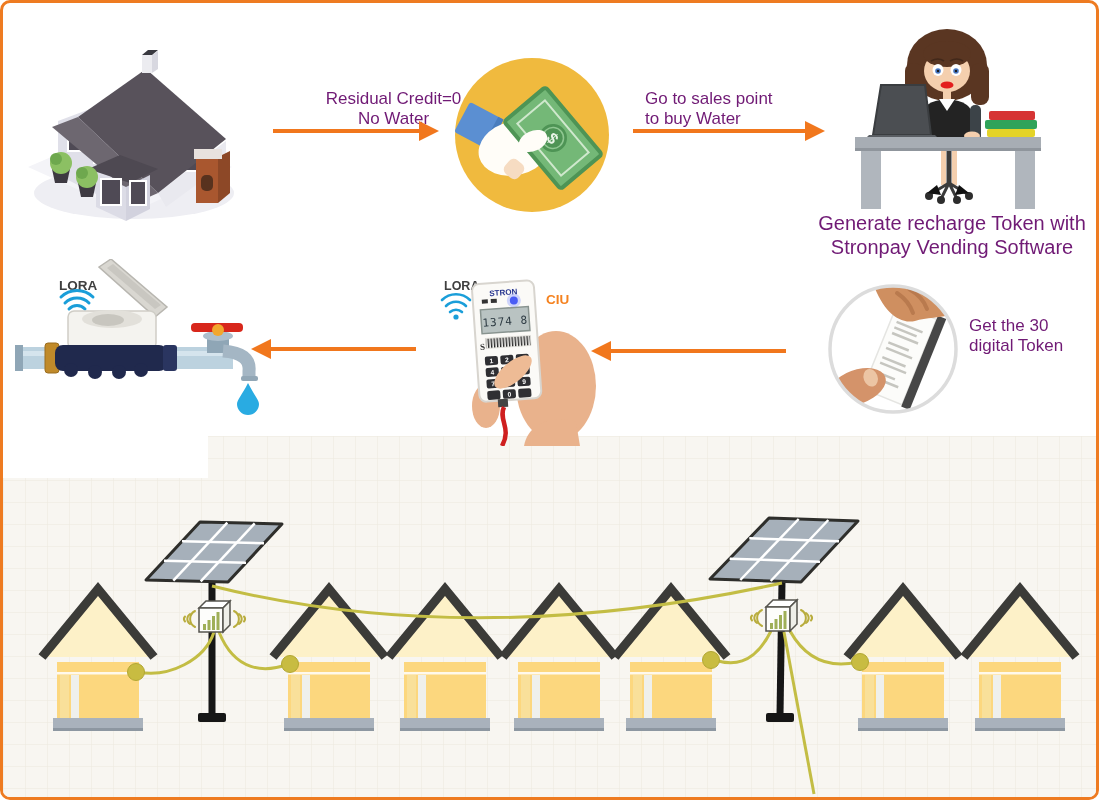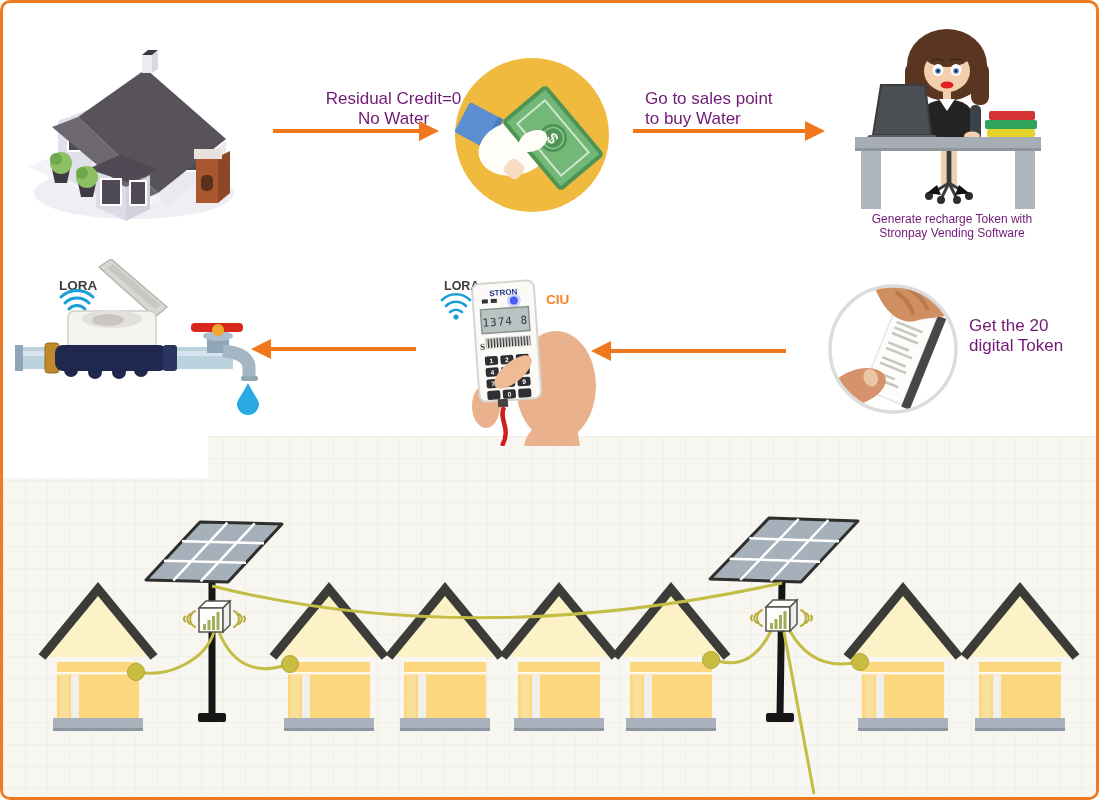--- a/index.html
+++ b/index.html
@@ -4,21 +4,21 @@
 <style>
   html,body{margin:0;padding:0;background:#fff;}
   .page{position:relative;width:1099px;height:800px;background:#ffffff;
         border:3px solid #ee7b21;border-radius:10px;box-sizing:border-box;
         overflow:hidden;font-family:"Liberation Sans",sans-serif;}
   .illus{position:absolute;margin:0;padding:0;}
   .illus svg{display:block;}
   .flow-label{position:absolute;color:#701a75;font-weight:400;font-size:17px;
               line-height:1.18;white-space:pre-line;text-align:center;}
   .flow-label.left-align{text-align:left;}
-  .flow-label.caption{font-size:12px;}
+  .flow-label.caption{font-size:20px;}
   .arrow{position:absolute;height:4px;background:#f1771d;}
   .arrow.right::after{content:"";position:absolute;right:-20px;top:-8px;width:0;height:0;
        border-left:20px solid #f1771d;border-top:10px solid transparent;border-bottom:10px solid transparent;}
   .arrow.left::before{content:"";position:absolute;left:-20px;top:-8px;width:0;height:0;
        border-right:20px solid #f1771d;border-top:10px solid transparent;border-bottom:10px solid transparent;}
   .network{position:absolute;left:0;top:433;top:433px;width:1093px;height:361px;}
 </style>
 </head>
 <body>
 
@@ -381,16 +381,16 @@
         </g>
         <g transform="rotate(-20 34 108)">
           <ellipse cx="34" cy="108" rx="30" ry="17" fill="#d4936a"></ellipse>
           <ellipse cx="50" cy="104" rx="7" ry="9" fill="#ecc5a4"></ellipse>
         </g>
       </g>
       <circle cx="70" cy="70" r="63" fill="none" stroke="#dcdcdc" stroke-width="3.5"></circle>
     </svg>
   </figure>
 
-  <div class="flow-label left-align" style="left:966px;top:313px;width:130px;">Get the 20
+  <div class="flow-label left-align" style="left:966px;top:313px;width:130px;">Get the 30
 digital Token</div>
 
 </div>
 
 </body></html>

